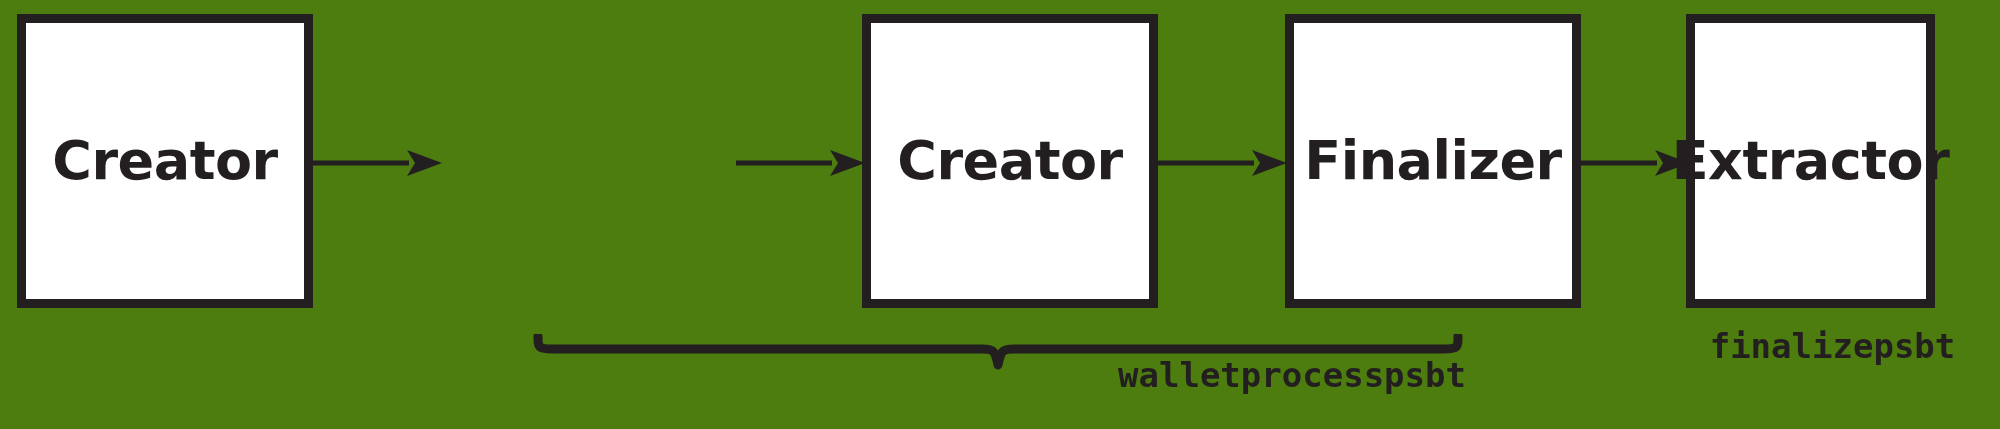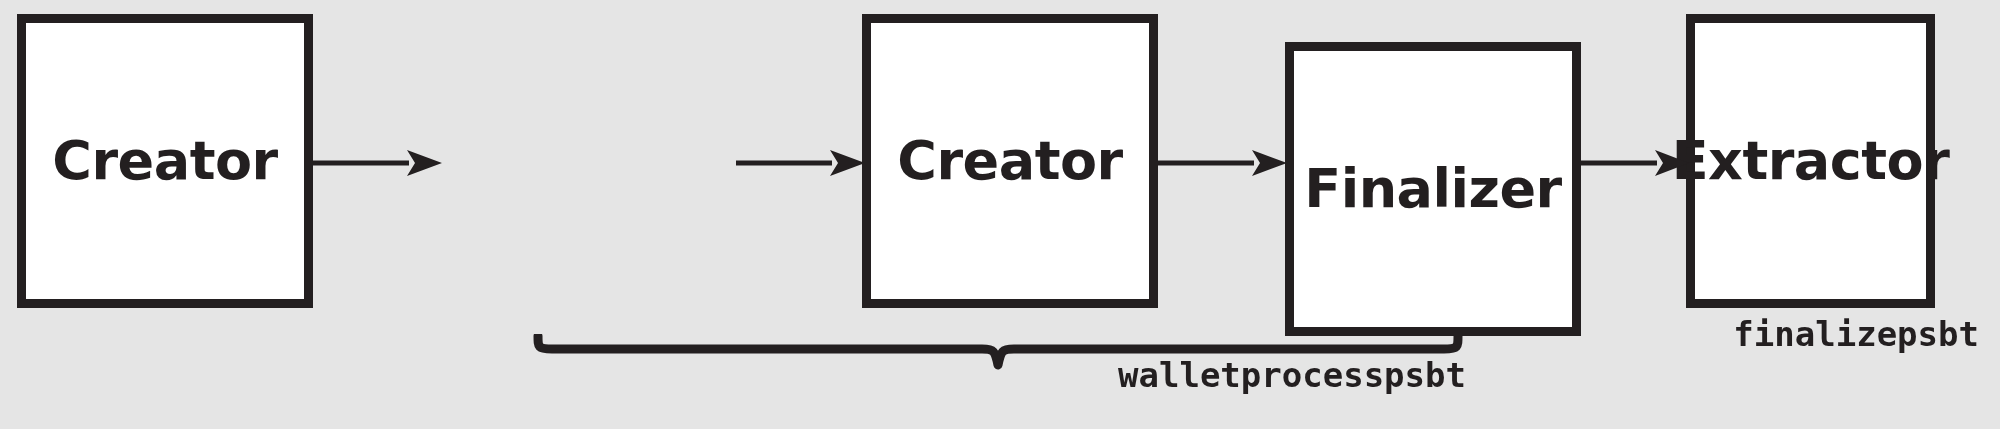--- a/index.html
+++ b/index.html
@@ -5,21 +5,21 @@
 <style>
   html, body {
     margin: 0;
     padding: 0;
     background: #ffffff;
   }
   #diagram-root {
     position: relative;
     width: 2000px;
     height: 429px;
-    background: #e5e5e5;
+    background: #4d7c0f;
     overflow: hidden;
     font-family: "DejaVu Sans", sans-serif;
   }
 
   
   .process-box {
     position: absolute;
     box-sizing: border-box;
     top: 14px;
     height: 294px;
@@ -35,21 +35,21 @@
     font-size: 54px;
     line-height: 1;
     color: #231f20;
     letter-spacing: -0.5px;
     white-space: nowrap;
   }
 
   .box-creator   { left: 17px;   width: 296px; }
   .box-updater   { left: 440px;  width: 296px; }
   .box-signer    { left: 862px;  width: 296px; }
-  .box-finalizer { left: 1285px; width: 296px; margin-top: 28px; }
+  .box-finalizer { left: 1285px; width: 296px; }
   .box-extractor { left: 1686px; width: 249px; }
 
   
   .flow-arrow {
     position: absolute;
     top: 146px;
     height: 34px;
   }
   .flow-arrow svg { display: block; }
 
@@ -94,23 +94,23 @@
 
   .label-group-cmd {
     left: 530px;
     top: 354px;
     width: 936px;
     text-align: right;
   }
 
   .label-extractor-cmd {
     left: 1686px;
-    top: 313px;
+    top: 325px;
     width: 293px;
-    text-align: right;
+    text-align: center;
   }
 </style>
 </head>
 <body>
 
 <div id="diagram-root">
 
   <div class="process-box box-creator">
     <span class="process-box-label">Creator</span>
   </div>

